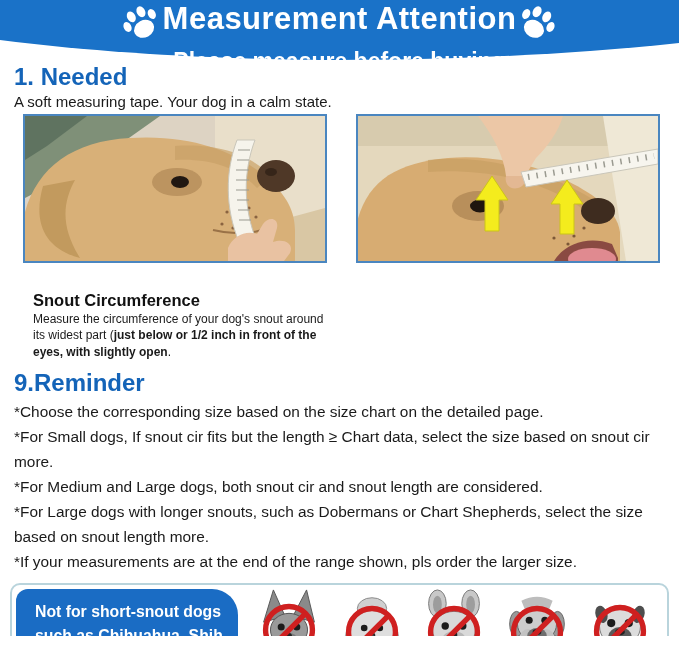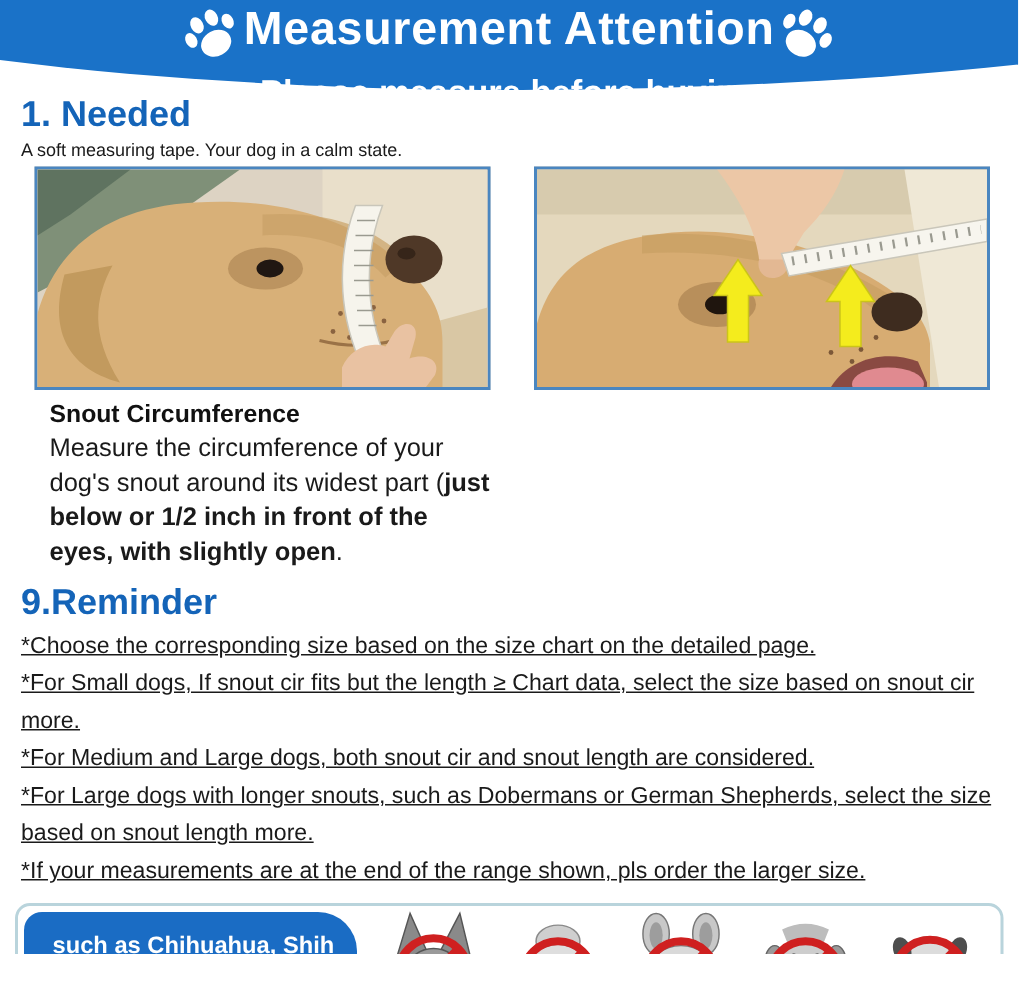--- a/index.html
+++ b/index.html
@@ -18,30 +18,30 @@
   .hdr-title{position:absolute;left:0;top:1px;width:100%;text-align:center;
     color:#fff;font-size:31px;font-weight:bold;letter-spacing:.5px;}
   .hdr-sub{position:absolute;left:0;top:48px;width:100%;text-align:center;
     color:#fff;font-size:23px;font-weight:bold;}
   .paw{position:absolute;top:5px;}
   .paw-l{left:122px;transform:rotate(-28deg);}
   .paw-r{left:518px;transform:rotate(28deg) scaleX(-1);}
 
   
   h2{color:var(--heading-blue);font-size:24px;font-weight:bold;margin:5px 0 2px 14px;}
-  .body-line{font-size:12px;margin:1px 0 3px 14px;}
+  .body-line{font-size:15px;margin:1px 0 3px 14px;}
   .figs{display:flex;margin:4px 0 0 23px;}
   figure{width:304px;}
   figure + figure{margin-left:29px;}
   .photo{width:304px;height:149px;border:2px solid var(--photo-border);background:#ddd3c3;}
   figcaption{padding:7px 0 0 10px;}
-  figcaption h3{font-size:16.5px;font-weight:bold;color:#111;margin-bottom:1px;}
-  figcaption p{font-size:17px;line-height:1.36;width:296px;}
+  figcaption h3{font-size:16.5px;font-weight:bold;color:#111;margin-bottom:1px;margin-top:21px;}
+  figcaption p{font-size:12px;line-height:1.36;width:296px;}
   .b{font-weight:bold;}
-  .reminder p{font-size:15.4px;line-height:25px;margin-left:14px;width:650px;text-decoration:underline;}
+  .reminder p{font-size:15.4px;line-height:25px;margin-left:14px;width:650px;}
 
   
   .warn{margin:9px 10px 0 10px;height:88px;border:2px solid var(--banner-border);
     border-radius:10px;background:#fff;display:flex;overflow:hidden;}
   .warn-box{flex:0 0 222px;margin:4px;background:var(--banner-blue);
     border-radius:12px 26px 26px 12px;padding:11px 0 0 19px;}
   .warn-box div{color:#fff;font-size:15.8px;font-weight:bold;line-height:1.5;}
   .dogs{flex:1;display:flex;justify-content:space-around;align-items:flex-end;padding:0 6px;}
   .dog{position:relative;width:72px;height:82px;}
   .nosign{position:absolute;left:0;top:0;}
@@ -143,26 +143,27 @@
         </svg>
       </div>
     </figure>
   </div>
 
   <div class="reminder">
     <h2 style="margin-top:9px">9.Reminder</h2>
     <p>*Choose the corresponding size based on the size chart on the detailed page.</p>
     <p>*For Small dogs, If snout cir fits but the length ≥ Chart data, select the size based on snout cir more.</p>
     <p>*For Medium and Large dogs, both snout cir and snout length are considered.</p>
-    <p>*For Large dogs with longer snouts, such as Dobermans or German Shepherds, select the size based on snout length more.</p>
+    <p>*For Large dogs with longer snouts, such as Dobermans or Chart Shepherds, select the size based on snout length more.</p>
     <p>*If your measurements are at the end of the range shown, pls order the larger size.</p>
   </div>
 
   <div class="warn">
     <div class="warn-box">
+      <div>Not for short-snout dogs</div>
       <div>such as Chihuahua, Shih Tzu,</div>
 
     </div>
     <div class="dogs">
 
       <div class="dog">
         <svg width="72" height="82" viewBox="0 0 72 84">
           <polygon points="10,36 20,3 32,30" fill="#8a8a8a" stroke="#555" stroke-width="1"></polygon>
           <polygon points="40,30 54,3 62,36" fill="#8a8a8a" stroke="#555" stroke-width="1"></polygon>
           <ellipse cx="36" cy="44" rx="19" ry="17" fill="#9a9a9a" stroke="#555" stroke-width="1"></ellipse>

